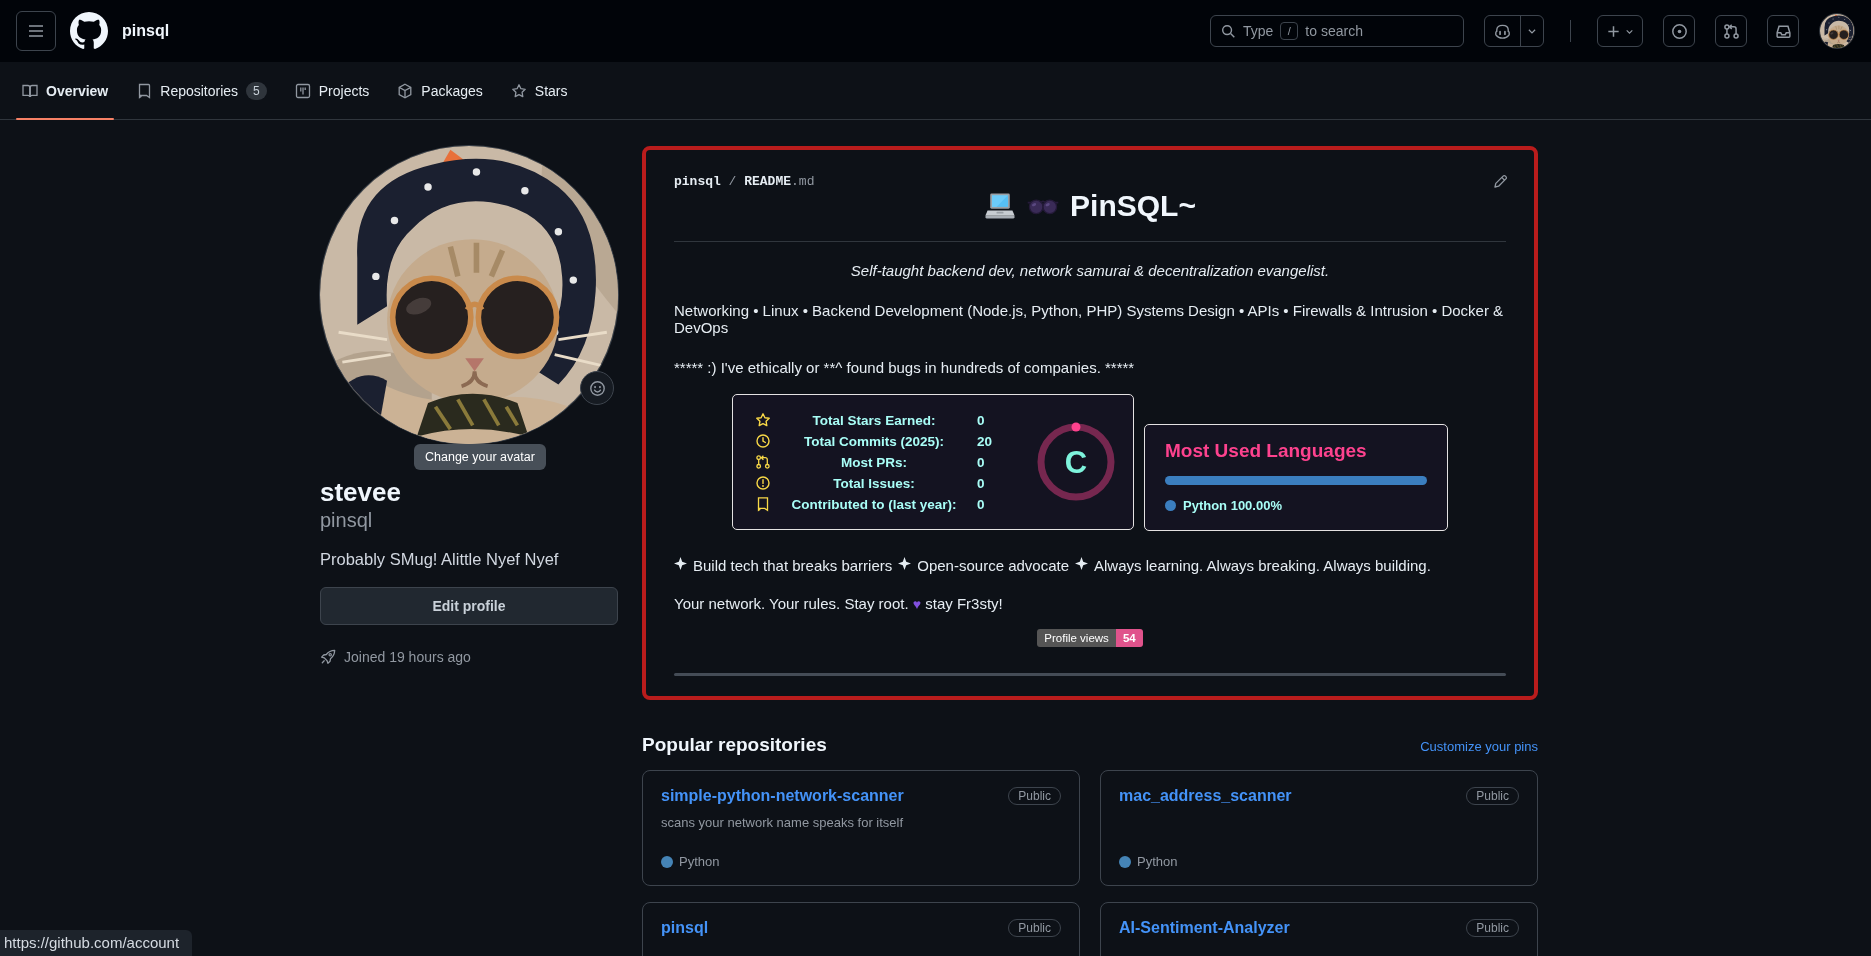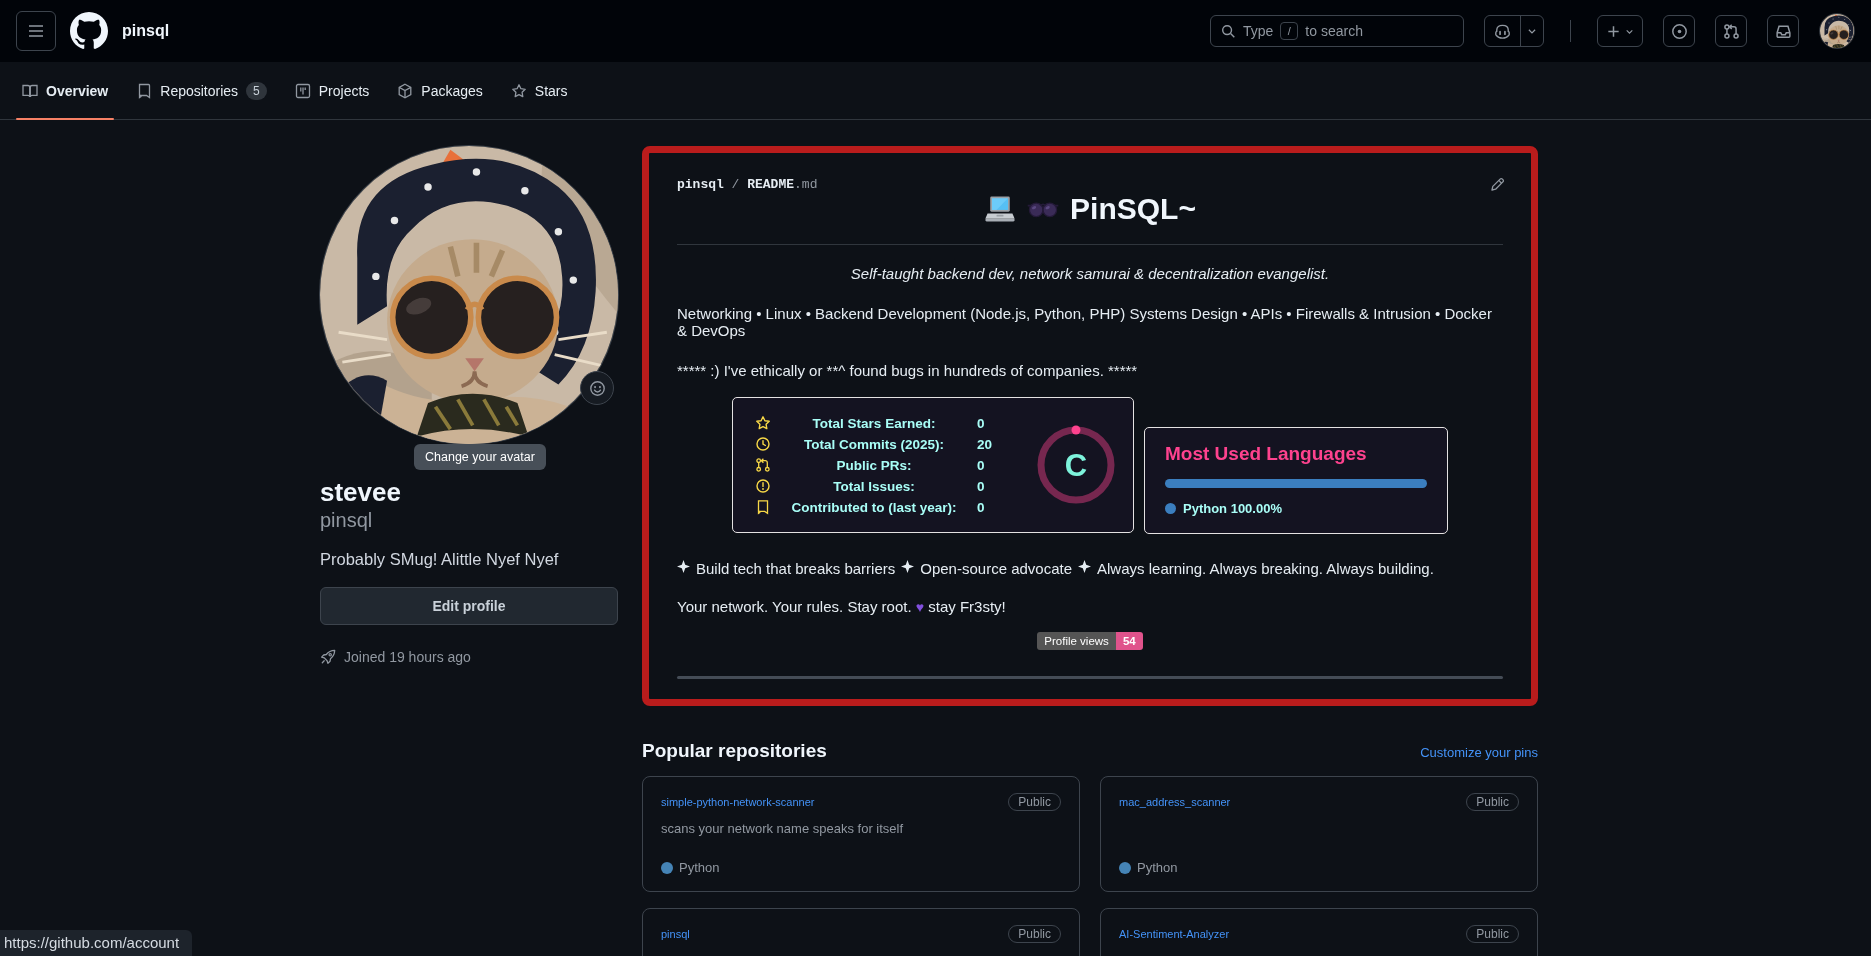--- a/index.html
+++ b/index.html
@@ -54,21 +54,21 @@
   .avatar-tooltip { position:absolute; left:94px; top:298px; background:#474f58; color:#ffffff; font-size:12.5px;
     padding:6px 11px; border-radius:6px; white-space:nowrap; z-index:5; }
   .p-name { margin-top:34px; font-size:26px; font-weight:bold; color:#f0f6fc; line-height:1.1; }
   .p-login { font-size:20px; font-weight:300; color:#9198a1; margin-top:2px; }
   .p-bio { margin-top:18px; font-size:16.5px; color:#d1d7e0; }
   .edit-btn { margin-top:18px; width:100%; height:38px; background:#212830; border:1px solid #3d444d; border-radius:6px;
     color:#c9d1d9; font-size:14px; font-weight:bold; cursor:pointer; font-family:"Liberation Sans", sans-serif; }
   .joined-row { margin-top:24px; display:flex; align-items:center; gap:8px; color:#9198a1; font-size:14px; }
 
   
-  .readme-card { border:7px solid #b91c1c; border-radius:8px; padding:24px 28px 20px; position:relative; background:#0d1117; }
+  .readme-card { border:4px solid #b91c1c; border-radius:8px; padding:24px 28px 20px; position:relative; background:#0d1117; }
   .breadcrumb { font-family:"Liberation Mono", monospace; font-size:13px; color:#9198a1; }
   .breadcrumb b { color:#e6edf3; }
   .edit-readme { position:absolute; top:24px; right:26px; color:#9198a1; cursor:pointer; }
   .r-title { display:flex; align-items:center; justify-content:center; gap:10px;
     font-size:30px; font-weight:bold; color:#f0f6fc; padding-bottom:18px; border-bottom:1px solid #30363d; }
   .r-sub { margin-top:20px; text-align:center; font-style:italic; font-size:15px; color:#e6edf3; }
   .r-p { margin-top:23px; font-size:15px; color:#e6edf3; }
   .stats-row { margin-top:18px; display:flex; justify-content:center; align-items:flex-start; gap:10px; }
   .stats-card { width:402px; height:136px; background:#141321; border:1px solid #e4e2e2; border-radius:5px;
     display:flex; align-items:center; padding:0 14px 0 22px; }
@@ -93,21 +93,21 @@
   .views-badge .vb-value { background:#e0538c; padding:3px 7px; font-weight:bold; }
   .r-hr { margin-top:26px; height:3px; background:#444c56; border-radius:2px; }
 
   
   .repos-head { margin-top:34px; display:flex; justify-content:space-between; align-items:baseline; }
   .repos-title { font-size:19px; font-weight:600; color:#f0f6fc; }
   .pins-link { font-size:13px; color:#4493f8; text-decoration:none; cursor:pointer; }
   .repo-grid { margin-top:14px; display:grid; grid-template-columns:1fr 1fr; gap:16px 20px; }
   .repo-card { border:1px solid #3d444d; border-radius:8px; padding:16px 18px; height:116px; display:flex; flex-direction:column; }
   .repo-top { display:flex; justify-content:space-between; align-items:center; }
-  .repo-name { font-size:11px; font-weight:normal; color:#4493f8; text-decoration:none; cursor:pointer; }
+  .repo-name { font-size:16px; font-weight:bold; color:#4493f8; text-decoration:none; cursor:pointer; }
   .pill { border:1px solid #3d444d; border-radius:999px; font-size:12px; color:#9198a1; padding:1px 9px; }
   .repo-desc { margin-top:10px; font-size:13px; color:#9198a1; }
   .repo-lang { margin-top:auto; display:flex; align-items:center; gap:6px; font-size:13px; color:#9198a1; }
   .repo-dot { width:12px; height:12px; border-radius:50%; background:#4584b6; }
 
   
   .statusbar { position:absolute; left:-9px; bottom:0; background:#1d232b; color:#d5dbe2; font-size:15px;
     padding:4px 13px 5px; border-top-right-radius:6px; }
 </style>
 </head>
@@ -363,21 +363,21 @@
               <span class="stat-label">Total Commits (2025):</span>
               <span class="stat-value">20</span>
             </div>
             <div class="stat-row">
               <svg class="stat-icon" width="16" height="16" viewBox="0 0 16 16">
                   <circle cx="3.7" cy="3.7" r="1.8" fill="none" stroke="currentColor" stroke-width="1.3"></circle>
                   <circle cx="3.7" cy="12.3" r="1.8" fill="none" stroke="currentColor" stroke-width="1.3"></circle>
                   <circle cx="12.3" cy="12.3" r="1.8" fill="none" stroke="currentColor" stroke-width="1.3"></circle>
                   <path d="M3.7 5.5v5M8.4 1.7l-2 2 2 2M6.8 3.7h3.5a2 2 0 0 1 2 2v4.8" fill="none" stroke="currentColor" stroke-width="1.3"></path>
                 </svg>
-              <span class="stat-label">Public PRs:</span>
+              <span class="stat-label">Most PRs:</span>
               <span class="stat-value">0</span>
             </div>
             <div class="stat-row">
               <svg class="stat-icon" width="16" height="16" viewBox="0 0 16 16">
                   <circle cx="8" cy="8" r="6" fill="none" stroke="currentColor" stroke-width="1.4"></circle>
                   <path d="M8 4.8v3.6" stroke="currentColor" stroke-width="1.4" stroke-linecap="round"></path>
                   <circle cx="8" cy="11" r="0.9" fill="currentColor"></circle>
                 </svg>
               <span class="stat-label">Total Issues:</span>
               <span class="stat-value">0</span>

